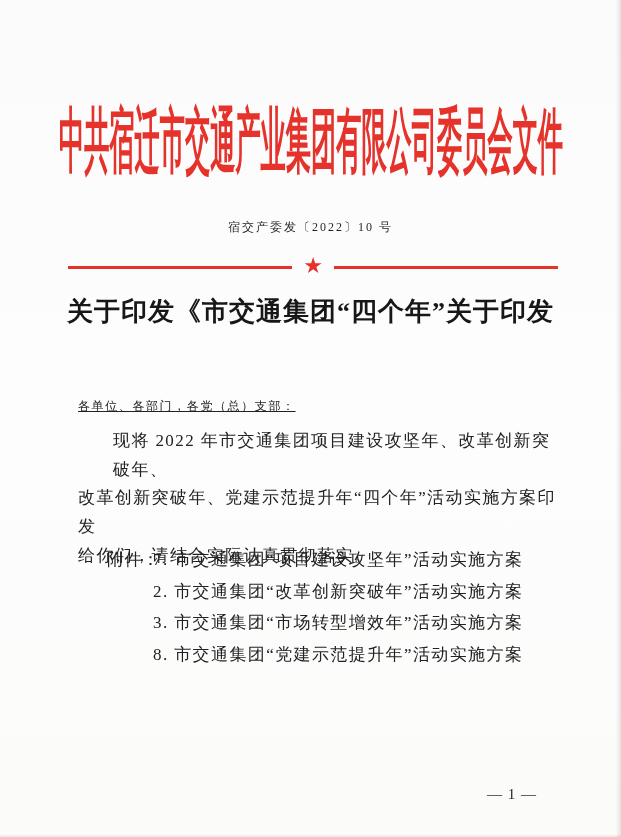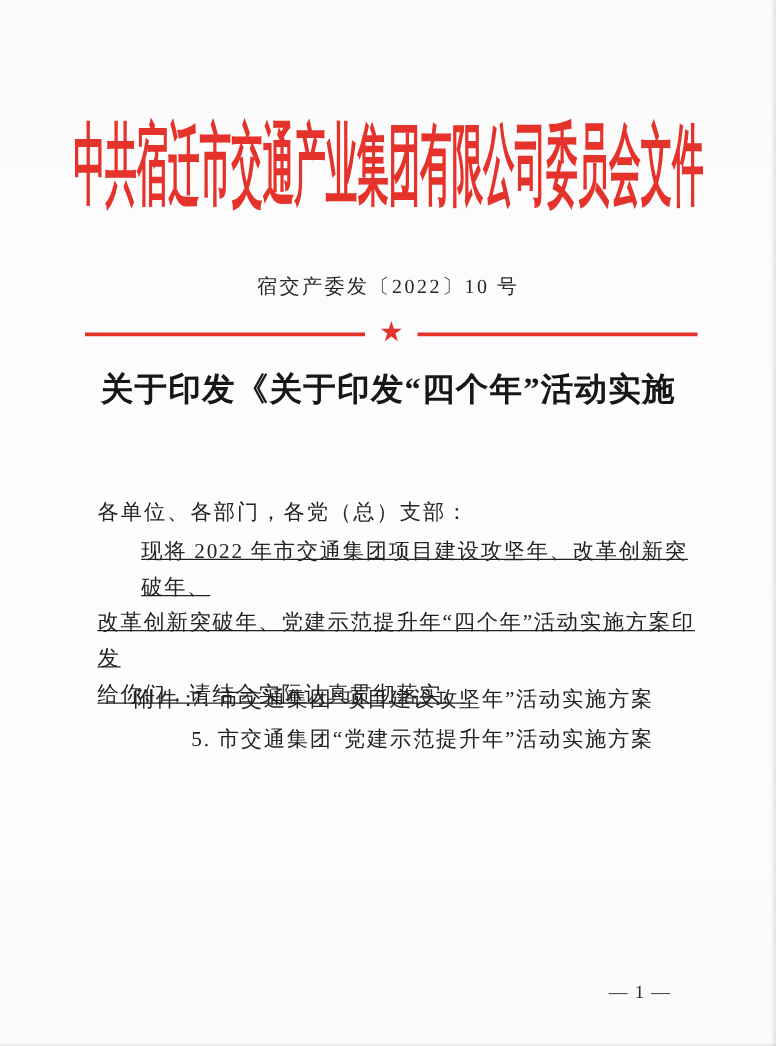--- a/index.html
+++ b/index.html
@@ -28,37 +28,37 @@
     left: 0; bottom: 0;
     width: 100%; height: 3px;
     background: linear-gradient(180deg, rgba(0,0,0,0), rgba(0,0,0,0.08));
   }
   .red-header {
     position: absolute;
     top: 94px; left: 0;
     width: 100%; height: 86px;
     display: flex;
     justify-content: center;
-    align-items: flex-end;
+    align-items: flex-start;
   }
   .red-header-text {
     white-space: nowrap;
     font-size: 71px;
     font-weight: 700;
     color: #e5322b;
     transform: scaleX(0.355);
     transform-origin: center;
     letter-spacing: 0;
   }
   .doc-number {
     position: absolute;
     top: 219px; left: 0;
     width: 100%;
     text-align: center;
-    font-size: 16px;
+    font-size: 12px;
     letter-spacing: 2px;
     color: #262626;
   }
   .red-rule {
     position: absolute;
     top: 256px;
     left: 68px; right: 63px;
     height: 22px;
     display: flex;
     align-items: center;
@@ -83,32 +83,32 @@
     text-align: center;
     font-size: 26px;
     font-weight: 700;
     line-height: 37px;
     letter-spacing: 1px;
     color: #171717;
   }
   .salutation {
     position: absolute;
     top: 398px; left: 78px; right: 66px;
-    font-size: 17px;
+    font-size: 12px;
     letter-spacing: 1.6px;
     color: #222;
+    text-decoration: underline;
   }
   .paragraph {
     position: absolute;
     top: 427px; left: 78px; right: 64px;
     font-size: 17px;
     letter-spacing: 1.4px;
     line-height: 28.7px;
     color: #222;
-    text-decoration: underline;
   }
   .paragraph .para-line.indent { padding-left: 35px; }
   .attachments {
     position: absolute;
     top: 544px; left: 107px; right: 50px;
     font-size: 17px;
     letter-spacing: 1.4px;
     line-height: 31.5px;
     color: #222;
   }
@@ -139,39 +139,47 @@
 
   <div class="doc-number">宿交产委发〔2022〕10 号</div>
 
   <div class="red-rule">
     <span class="rule-line"></span>
     <span class="rule-star">★</span>
     <span class="rule-line"></span>
   </div>
 
   <div class="doc-title">
-    <div>关于印发《关于印发“四个年”活动实施</div>
+    <div>关于印发《市交通集团“四个年”关于印发</div>
   </div>
 
   <div class="salutation">各单位、各部门，各党（总）支部：</div>
 
   <div class="paragraph">
     <div class="para-line indent">现将 2022 年市交通集团项目建设攻坚年、改革创新突破年、</div>
     <div class="para-line">改革创新突破年、党建示范提升年“四个年”活动实施方案印发</div>
     <div class="para-line">给你们，请结合实际认真贯彻落实。</div>
   </div>
 
   <div class="attachments">
     <div class="attach-row">
       <span class="attach-label">附件：</span>
       <span class="attach-text">7. 市交通集团“项目建设攻坚年”活动实施方案</span>
     </div>
     <div class="attach-row">
       <span class="attach-label"></span>
-      <span class="attach-text">5. 市交通集团“党建示范提升年”活动实施方案</span>
+      <span class="attach-text">2. 市交通集团“改革创新突破年”活动实施方案</span>
+    </div>
+    <div class="attach-row">
+      <span class="attach-label"></span>
+      <span class="attach-text">3. 市交通集团“市场转型增效年”活动实施方案</span>
+    </div>
+    <div class="attach-row">
+      <span class="attach-label"></span>
+      <span class="attach-text">8. 市交通集团“党建示范提升年”活动实施方案</span>
     </div>
   </div>
 
   <div class="page-number">— 1 —</div>
 
   <div class="edge-right"></div>
   <div class="edge-bottom"></div>
 </div>
 
 </body></html>

